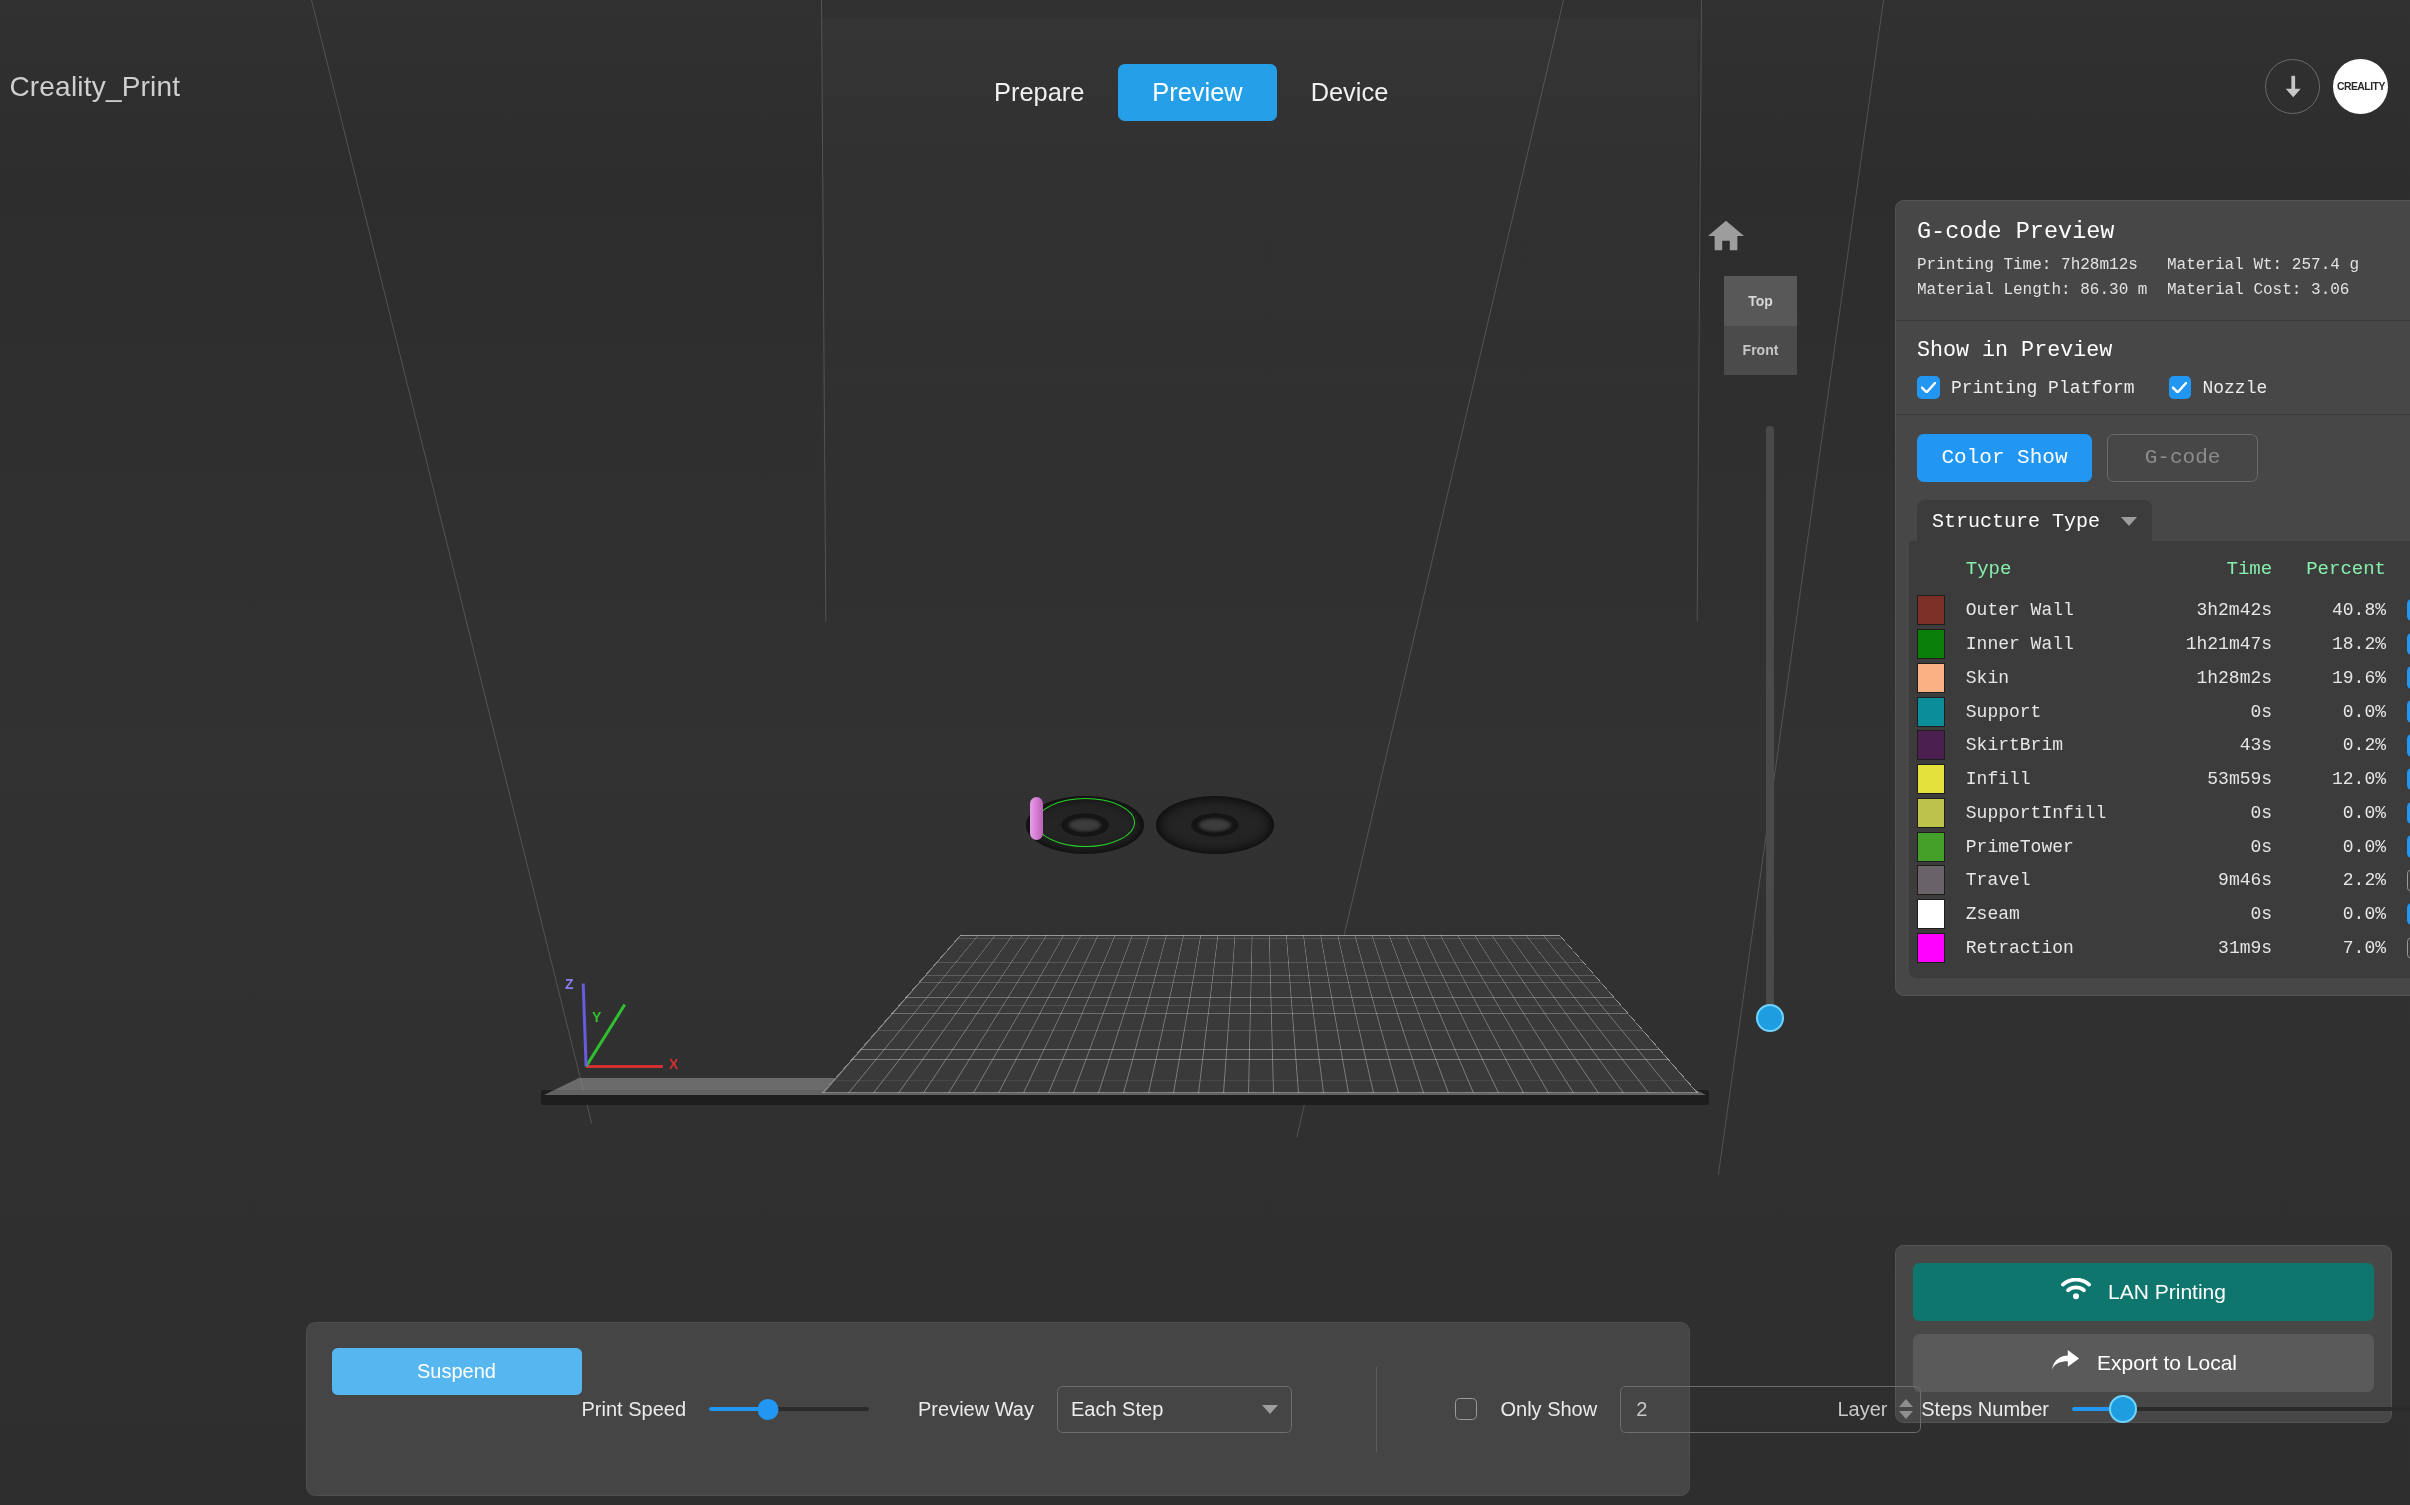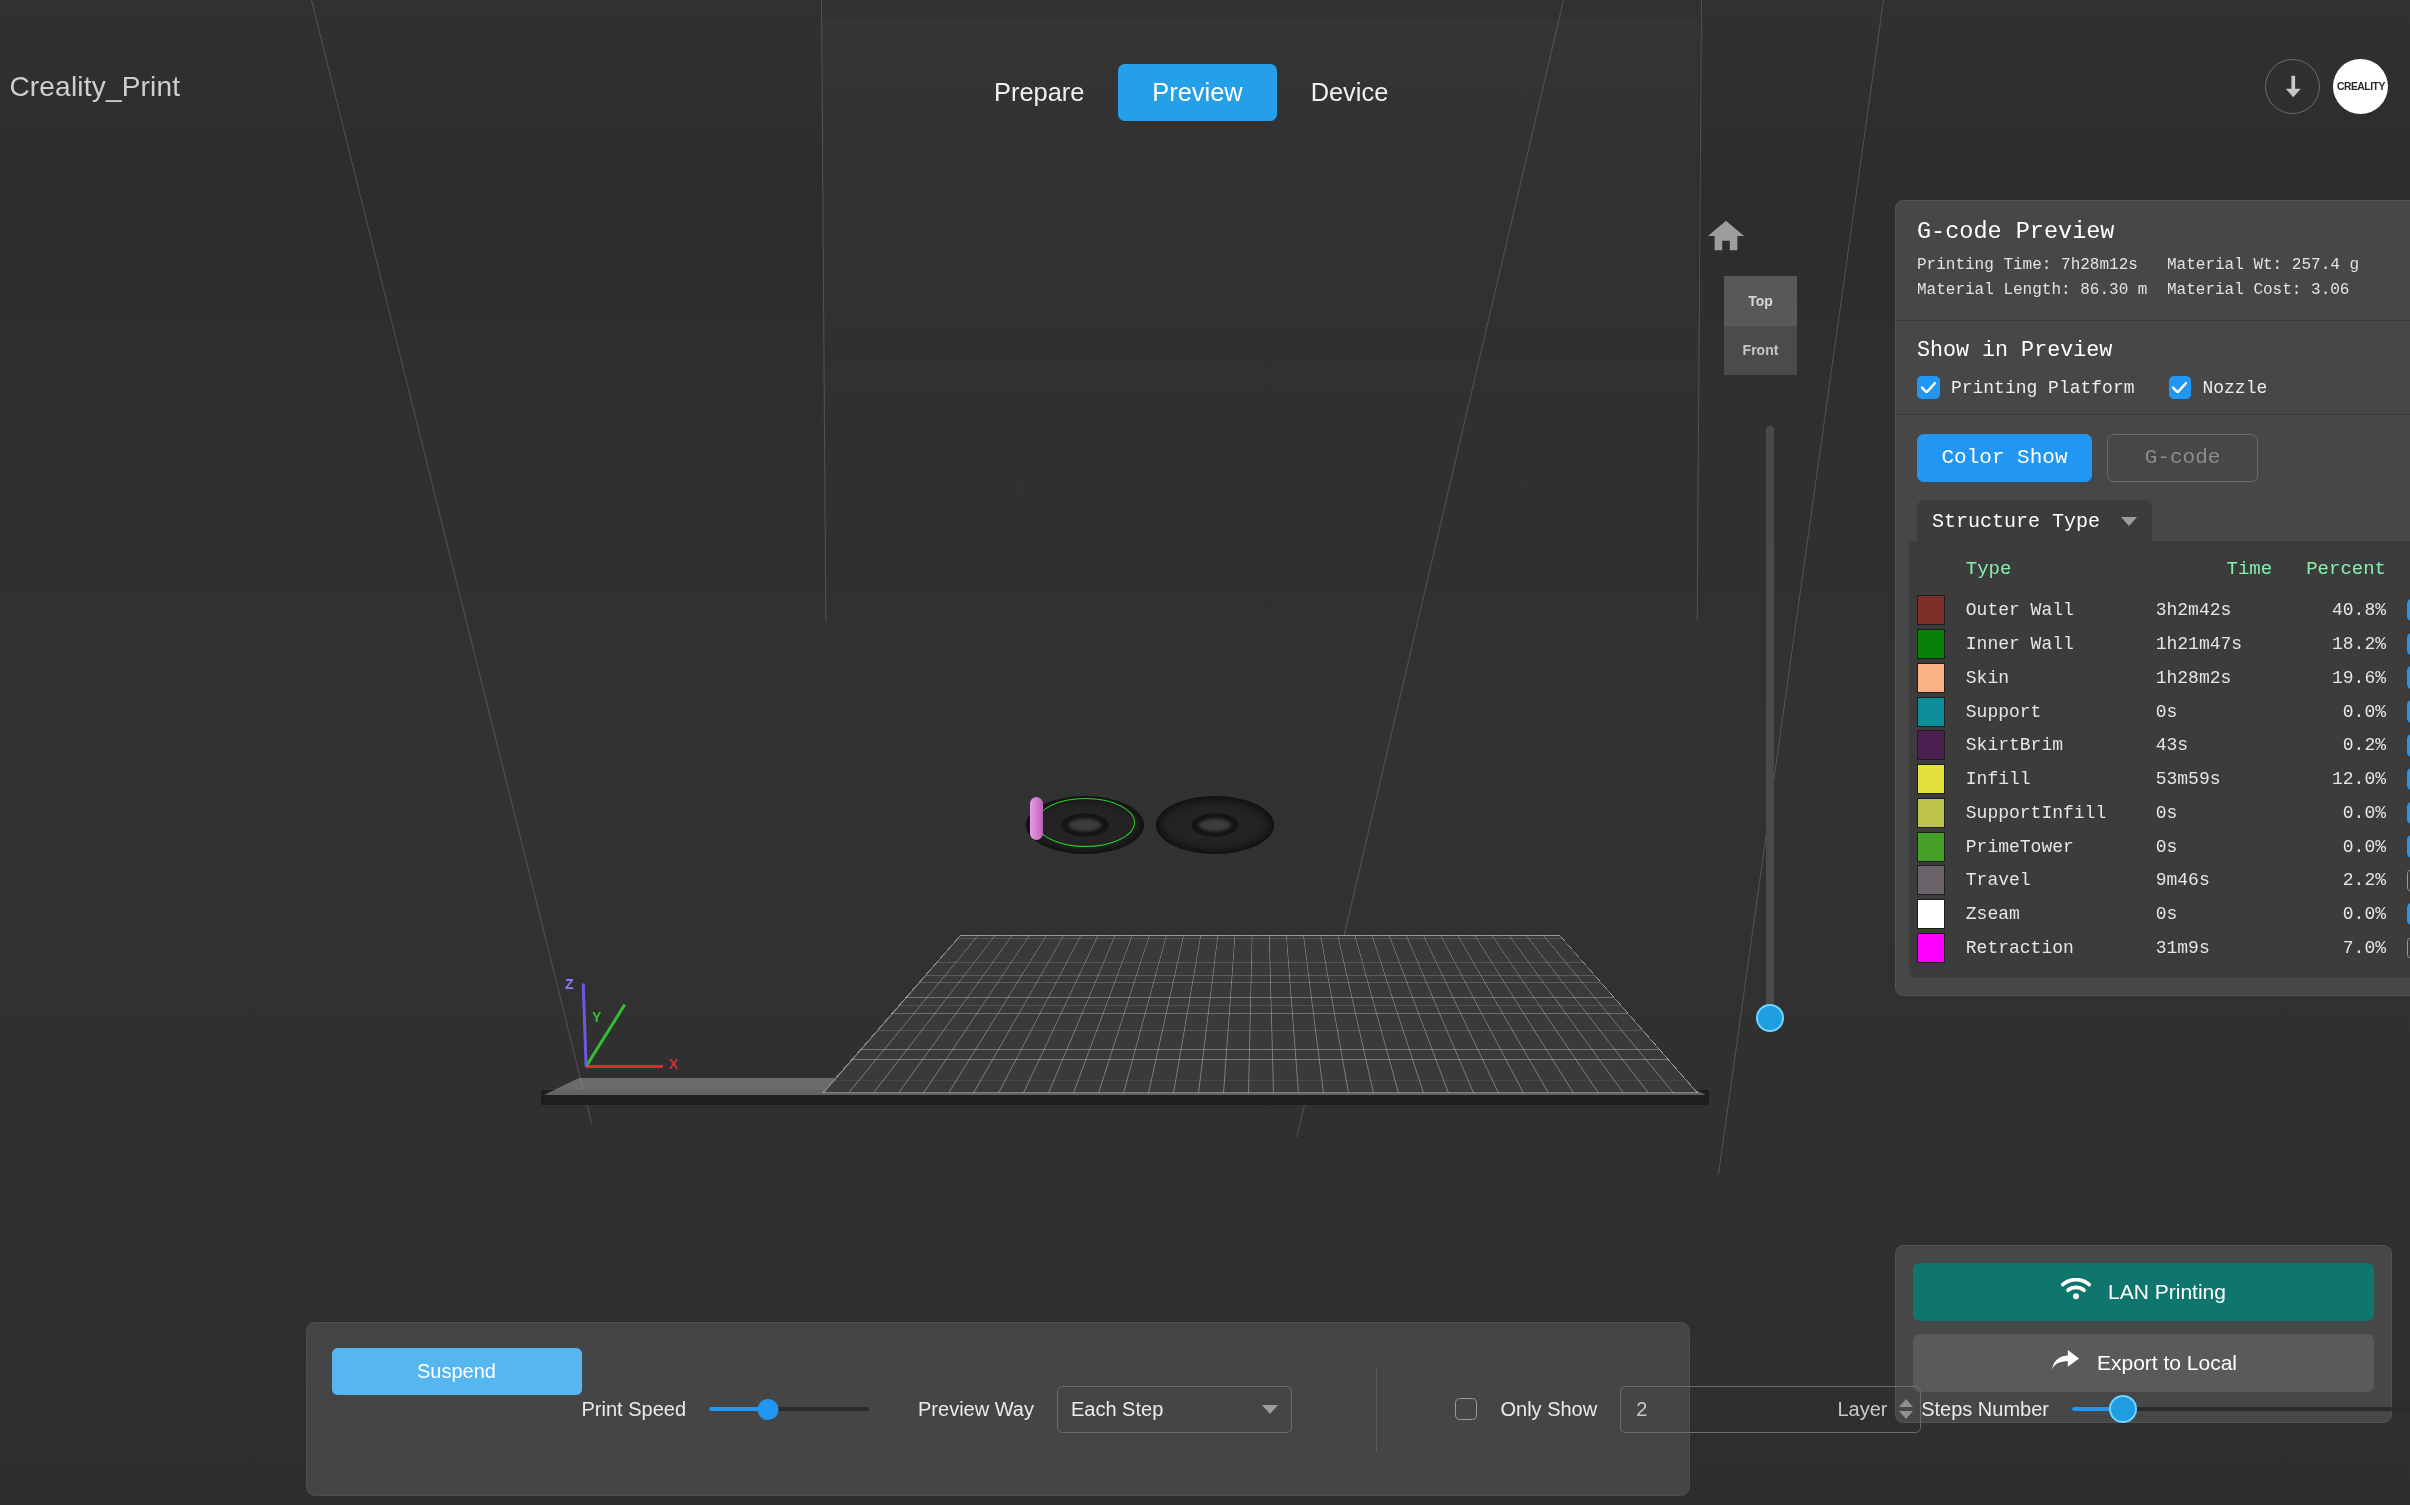--- a/index.html
+++ b/index.html
@@ -168,21 +168,21 @@
     border-radius: 0 7.5px 7.5px 7.5px; padding: 9.4px 7.5px 13px 7.5px;
   }
   table.struct { width:100%; border-collapse:collapse; }
   table.struct th {
     font-size:19px; color:#86efac; font-weight:normal; padding: 7.5px 0 13px 0;
   }
   table.struct td { font-size:18px; color:#e6e6e6; padding: 1.9px 0; }
   .sw-cell { width:38px; }
   .swatch { width:28px; height:30px; border:0.9px solid #1d1d1d; display:block; }
   .td-type { text-align:left; padding-left:11.3px !important; }
-  .td-time { padding-right:5.6px !important; }
+  .td-time { text-align:right; padding-right:5.6px !important; }
   .td-pct { text-align:right; padding-right:7.5px !important; }
   .td-chk { width:49px; text-align:center; }
   .chk-sm {
     width:22.6px; height:22.6px; border-radius:4.7px; background:#2196f3;
     display:inline-flex; align-items:center; justify-content:center; cursor:pointer;
   }
   .chk-sm.off { background:transparent; border:1.4px solid #9a9a9a; }
   .chk-sm.off svg { visibility:hidden; }
 
   

